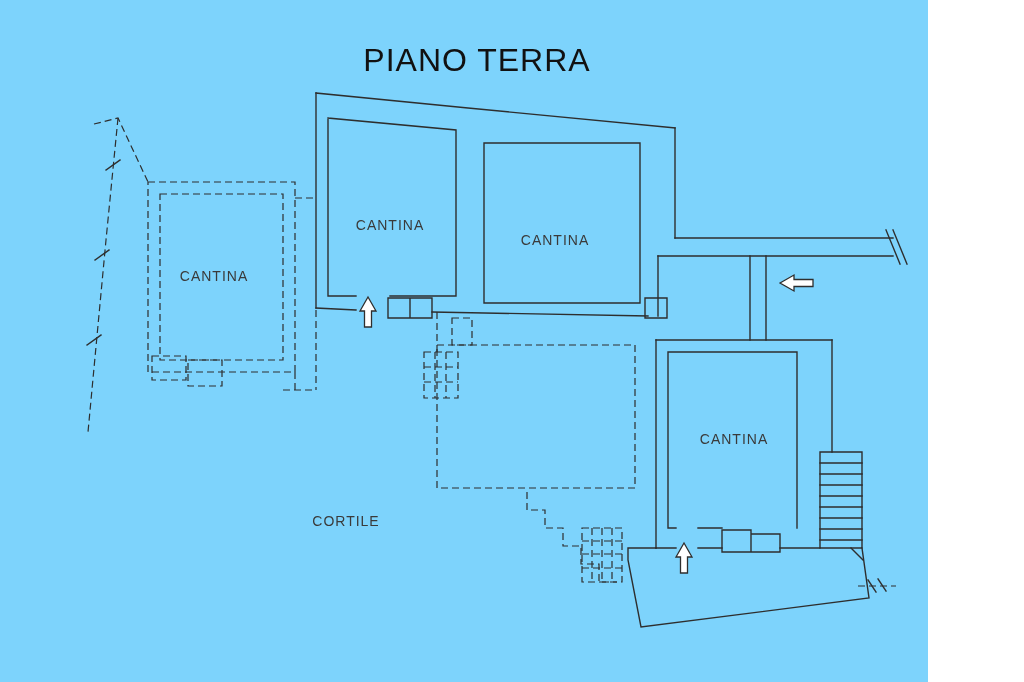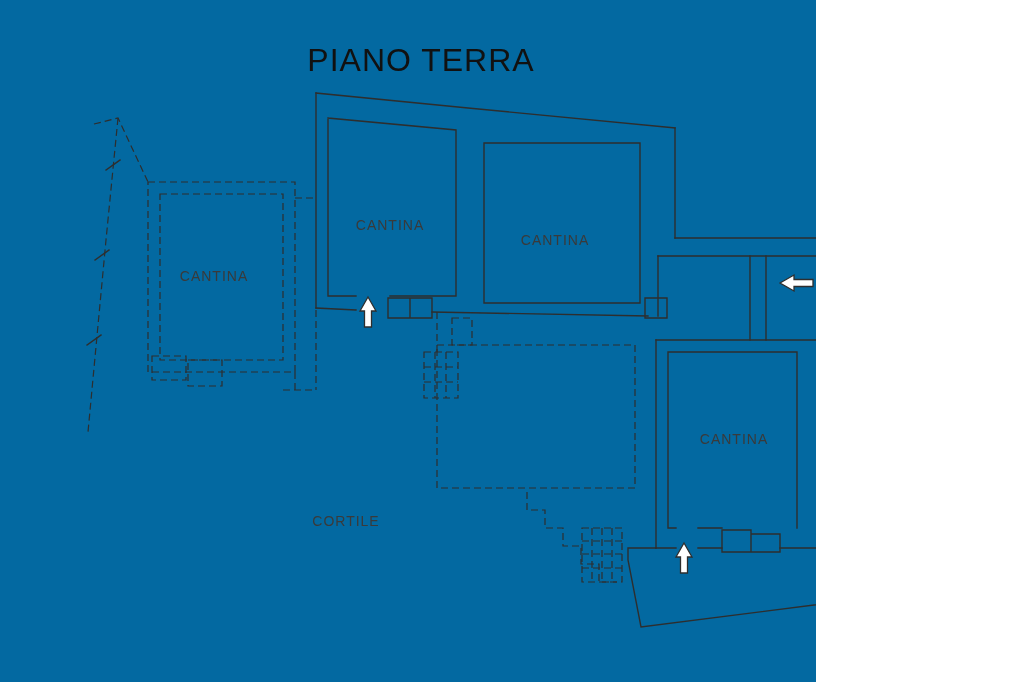--- a/index.html
+++ b/index.html
@@ -1,19 +1,19 @@
 <!DOCTYPE html>
 <html><head>
 <meta charset="utf-8">
 <style>
   html,body{margin:0;padding:0;background:#fff;}
   .stage{
     position:relative;
-    width:816px;height:682px;
-    background:#0369a1;
+    width:928px;height:682px;
+    background:#7dd3fc;
     overflow:hidden;
     font-family:"Liberation Sans", sans-serif;
   }
   .plan-title{
     position:absolute;
     left:0;right:0;top:42px;
     margin:0;
     text-align:center;
     transform:translateX(13px);
     font-size:32px;

